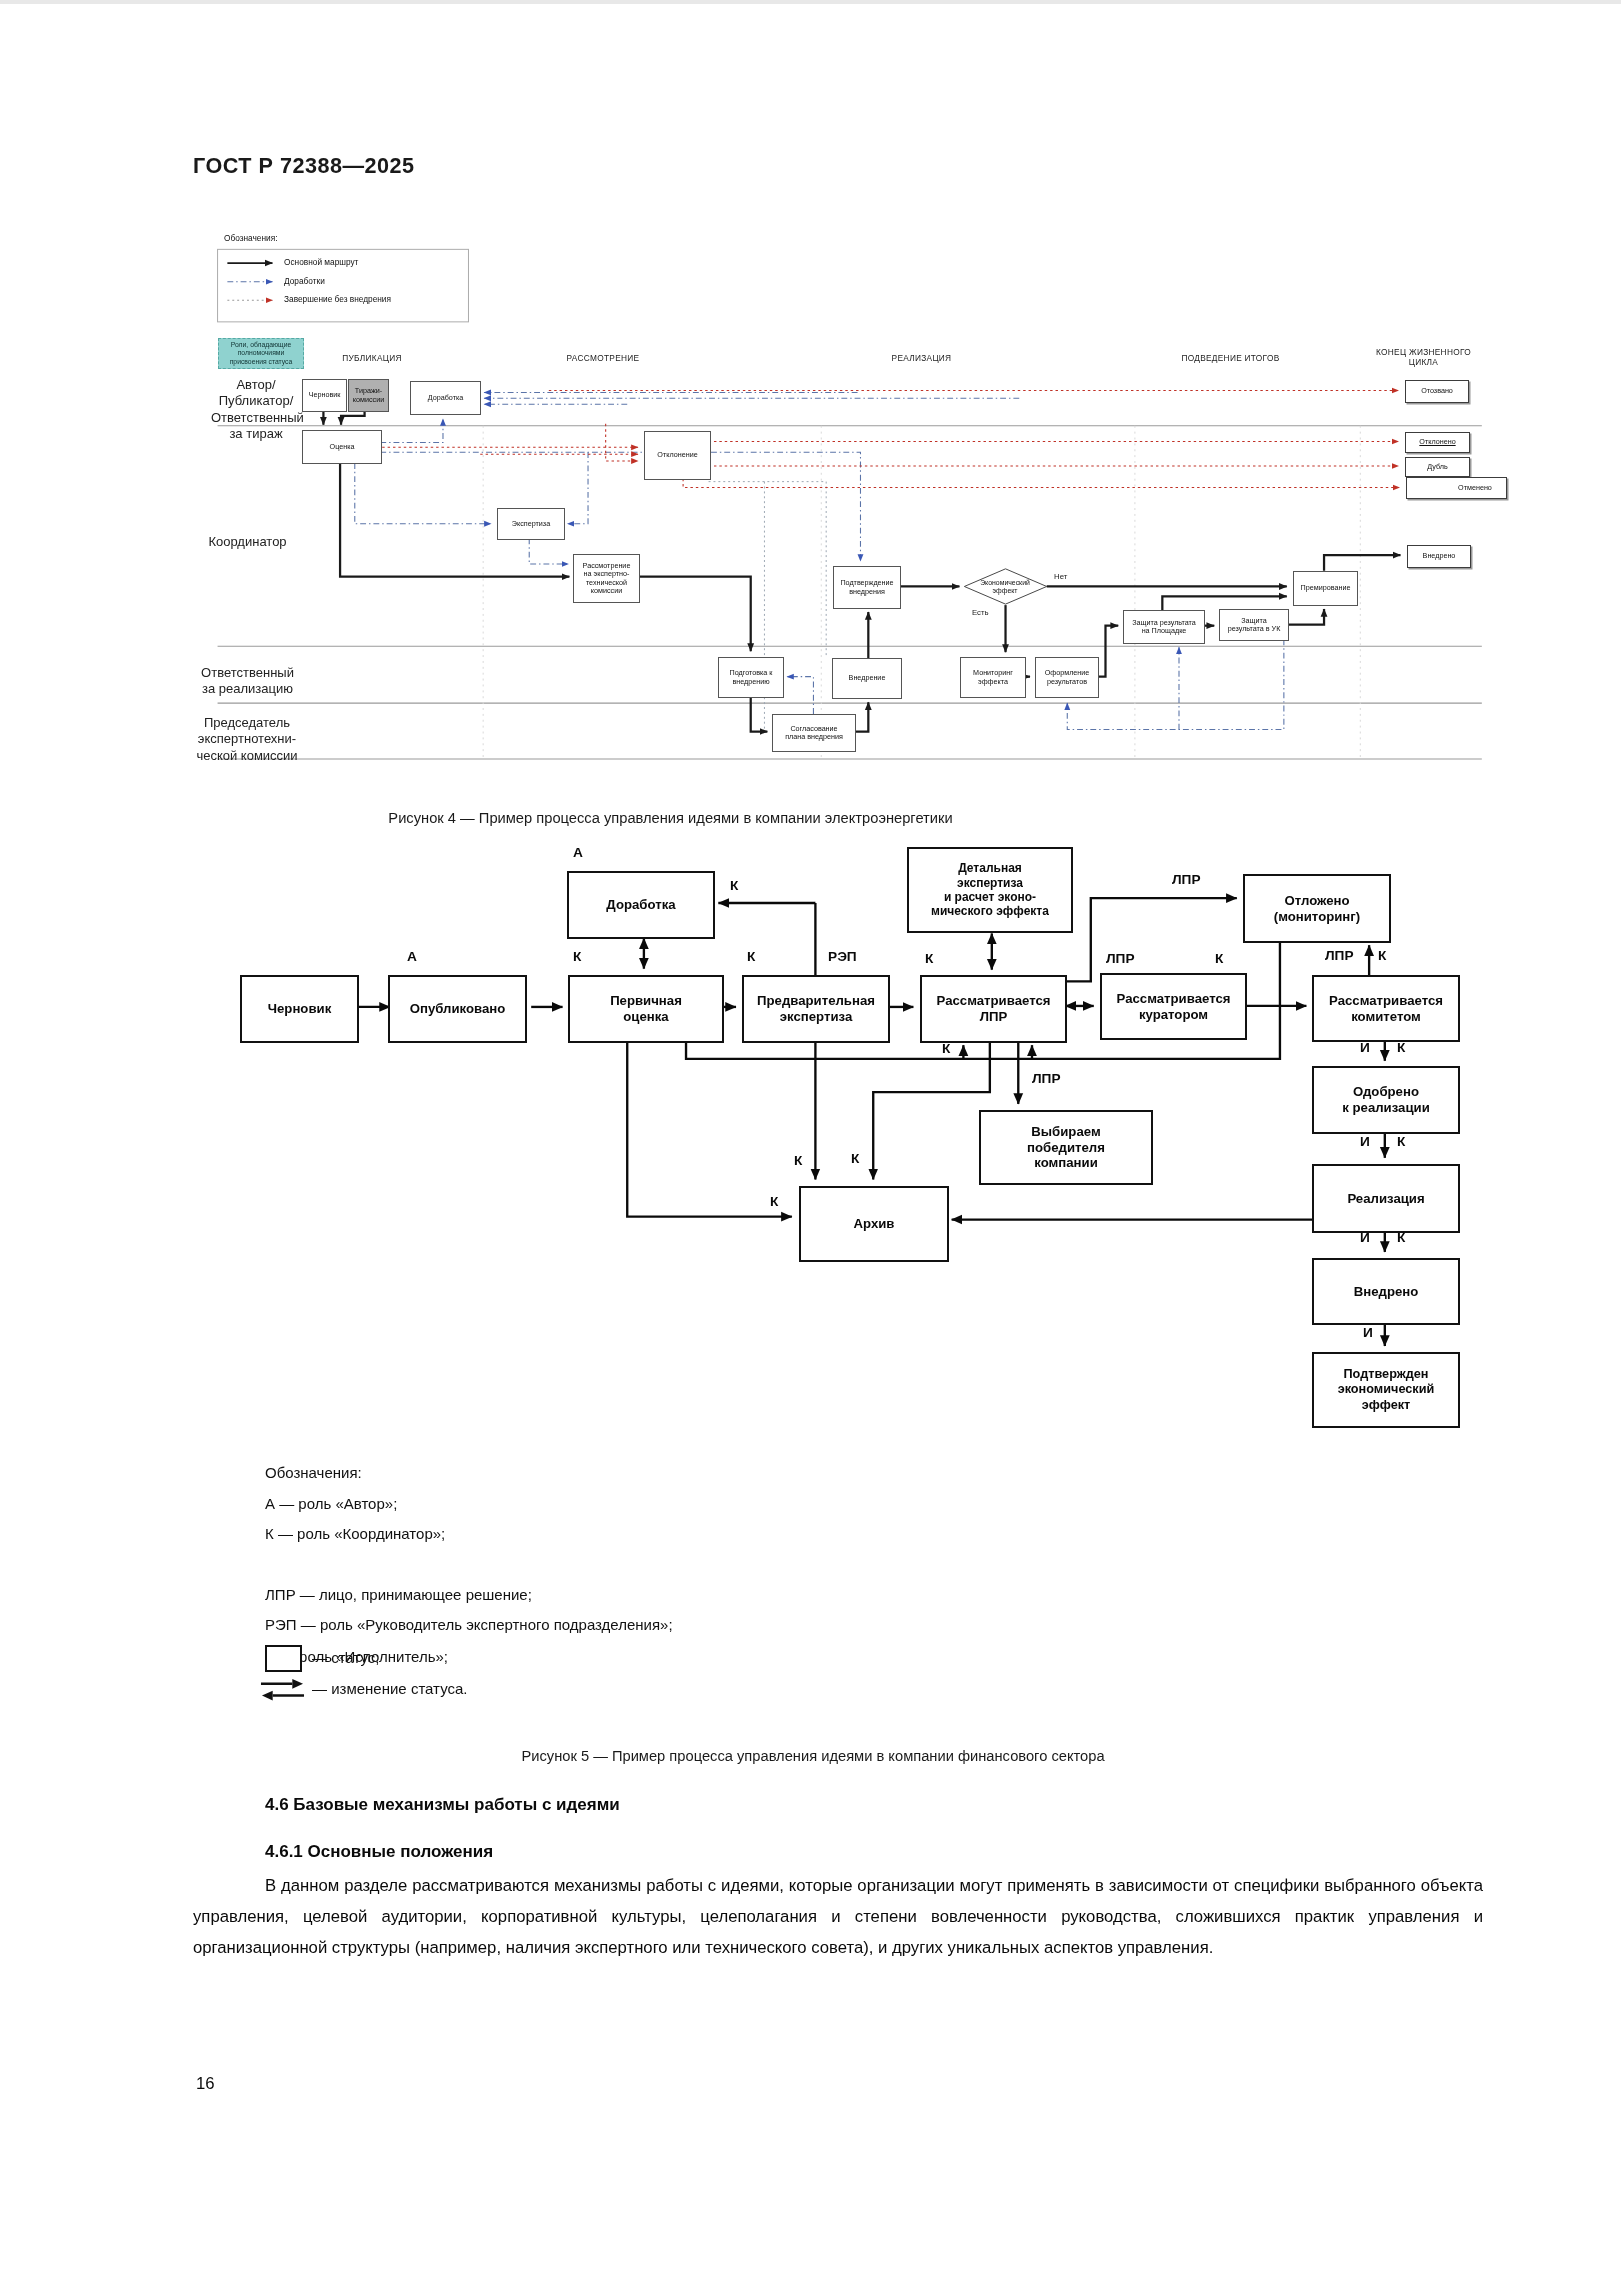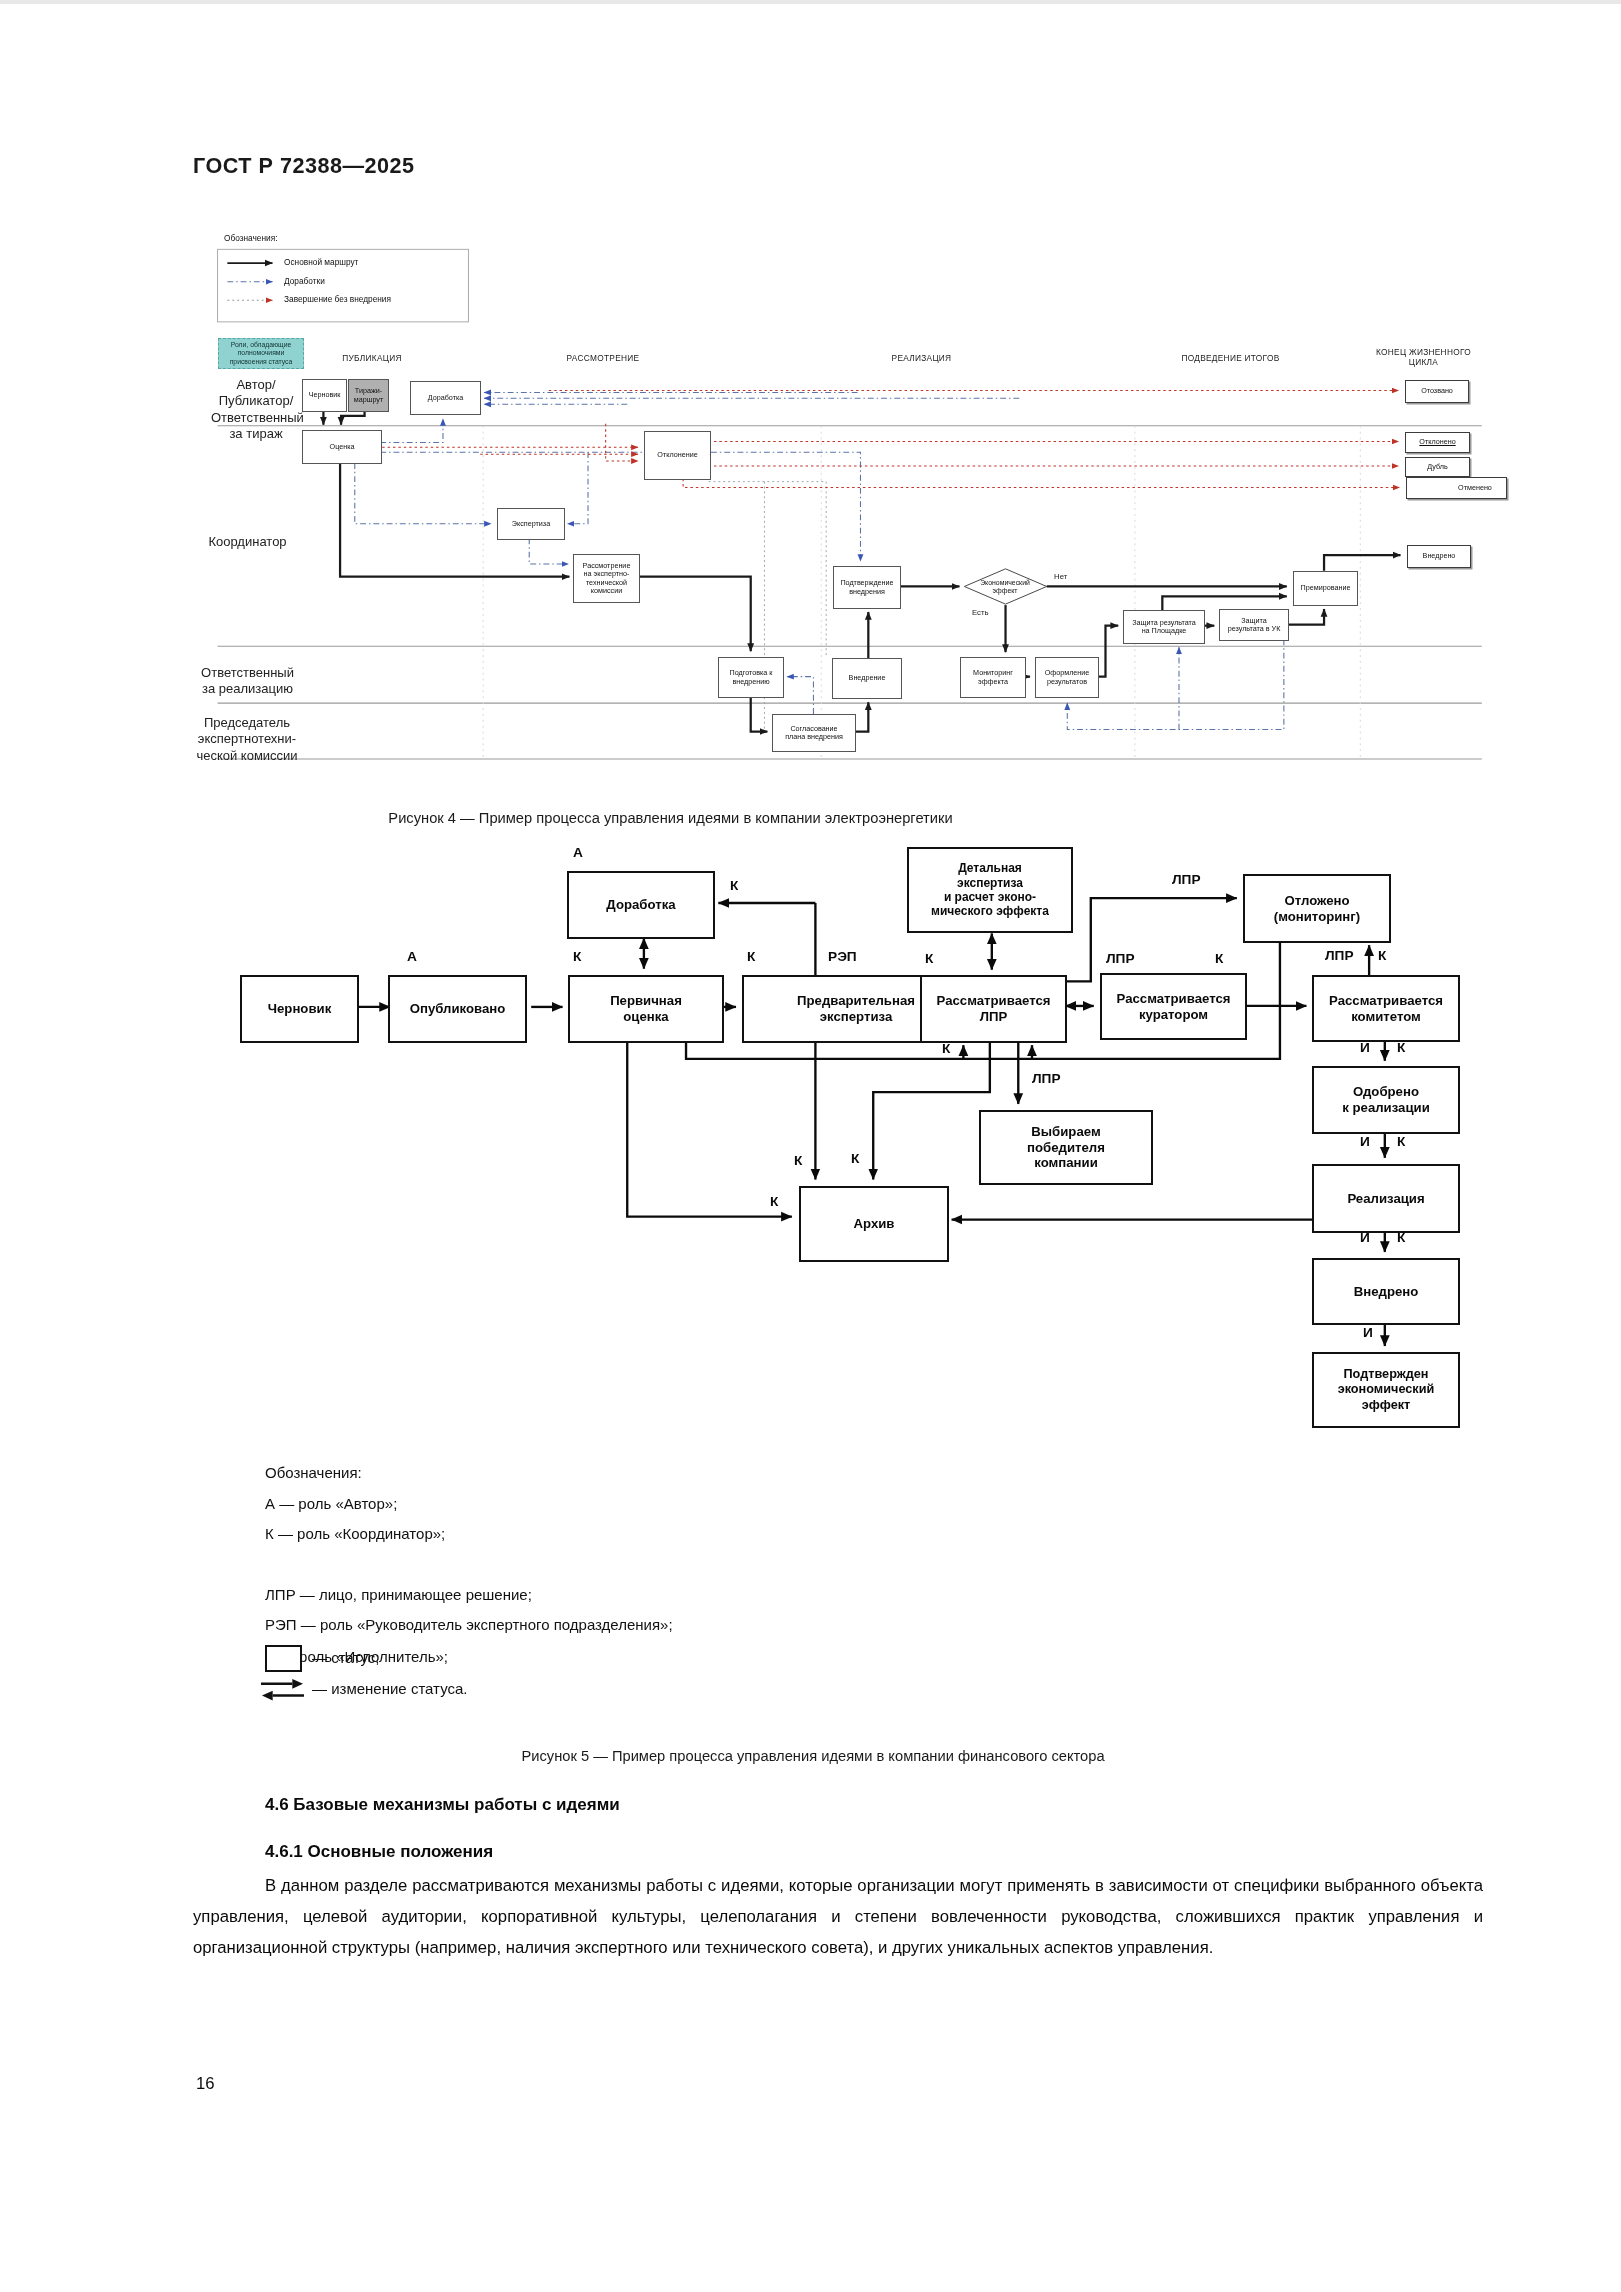--- a/index.html
+++ b/index.html
@@ -179,21 +179,21 @@
 за тираж</div>
   <div class="rowlab" style="left:201px;top:530px;width:93px;">Координатор</div>
   <div class="rowlab pre" style="left:196px;top:661px;width:103px;">Ответственный
 за реализацию</div>
   <div class="rowlab pre" style="left:192px;top:711px;width:110px;">Председатель
 экспертнотехни-
 ческой комиссии</div>
 
   <div class="n4 pre" style="left:302px;top:375px;width:43px;height:31px;">Черновик</div>
   <div class="n4 gray pre" style="left:348px;top:375px;width:39px;height:31px;">Тиражи-
-маршрут</div>
+комиссии</div>
   <div class="n4 pre" style="left:410px;top:377px;width:69px;height:32px;">Доработка</div>
   <div class="n4 pre" style="left:302px;top:426px;width:78px;height:32px;">Оценка</div>
   <div class="n4 pre" style="left:497px;top:504px;width:66px;height:30px;">Экспертиза</div>
   <div class="n4 pre" style="left:573px;top:550px;width:65px;height:47px;">Рассмотрение
 на экспертно-
 технической
 комиссии</div>
   <div class="n4 pre" style="left:644px;top:427px;width:65px;height:47px;">Отклонение</div>
   <div class="n4 pre" style="left:718px;top:653px;width:64px;height:39px;">Подготовка к
 внедрению</div>
@@ -221,21 +221,21 @@
 
   <div class="lbl4" style="left:1054px;top:568px;">Нет</div>
   <div class="lbl4" style="left:972px;top:604px;">Есть</div>
 
   <div class="fig-caption" style="left:337px;top:806px;width:667px;">Рисунок 4 — Пример процесса управления идеями в компании электроэнергетики</div>
 
   <div class="n5 pre" style="left:240px;top:971px;width:115px;height:64px;">Черновик</div>
   <div class="n5 pre" style="left:388px;top:971px;width:135px;height:64px;">Опубликовано</div>
   <div class="n5 pre" style="left:568px;top:971px;width:152px;height:64px;">Первичная
 оценка</div>
-  <div class="n5 pre" style="left:742px;top:971px;width:144px;height:64px;padding-left:40px;">Предварительная
+  <div class="n5 pre" style="left:742px;top:971px;width:144px;height:64px;">Предварительная
 экспертиза</div>
   <div class="n5 pre" style="left:567px;top:867px;width:144px;height:64px;">Доработка</div>
   <div class="n5 pre" style="left:907px;top:843px;width:162px;height:82px;font-size:12px;">Детальная
 экспертиза
 и расчет эконо-
 мического эффекта</div>
   <div class="n5 pre" style="left:1243px;top:870px;width:144px;height:65px;">Отложено
 (мониторинг)</div>
   <div class="n5 pre" style="left:920px;top:971px;width:143px;height:64px;">Рассматривается
 ЛПР</div>

